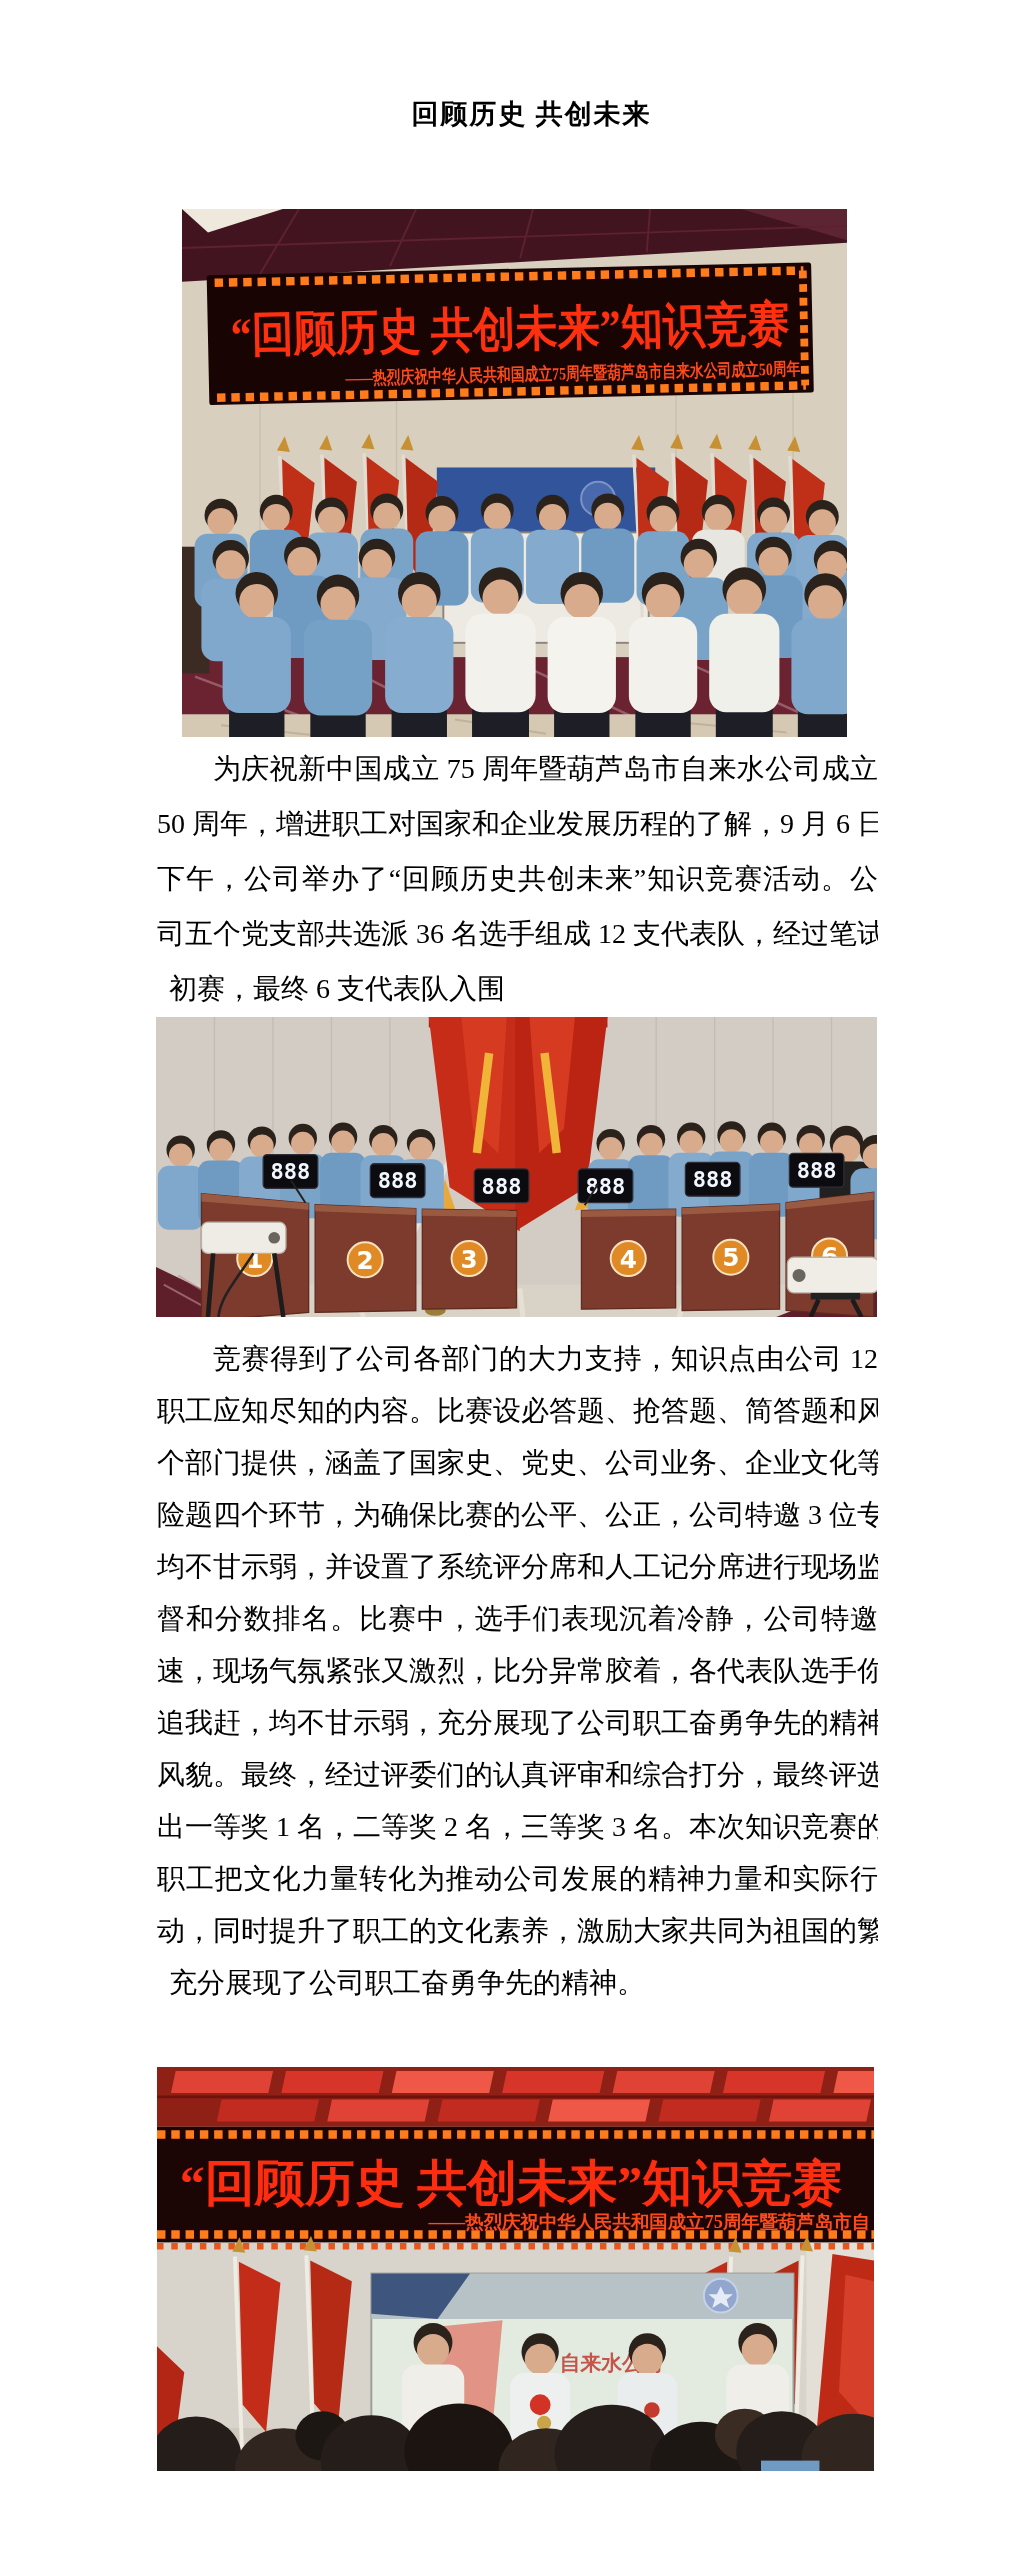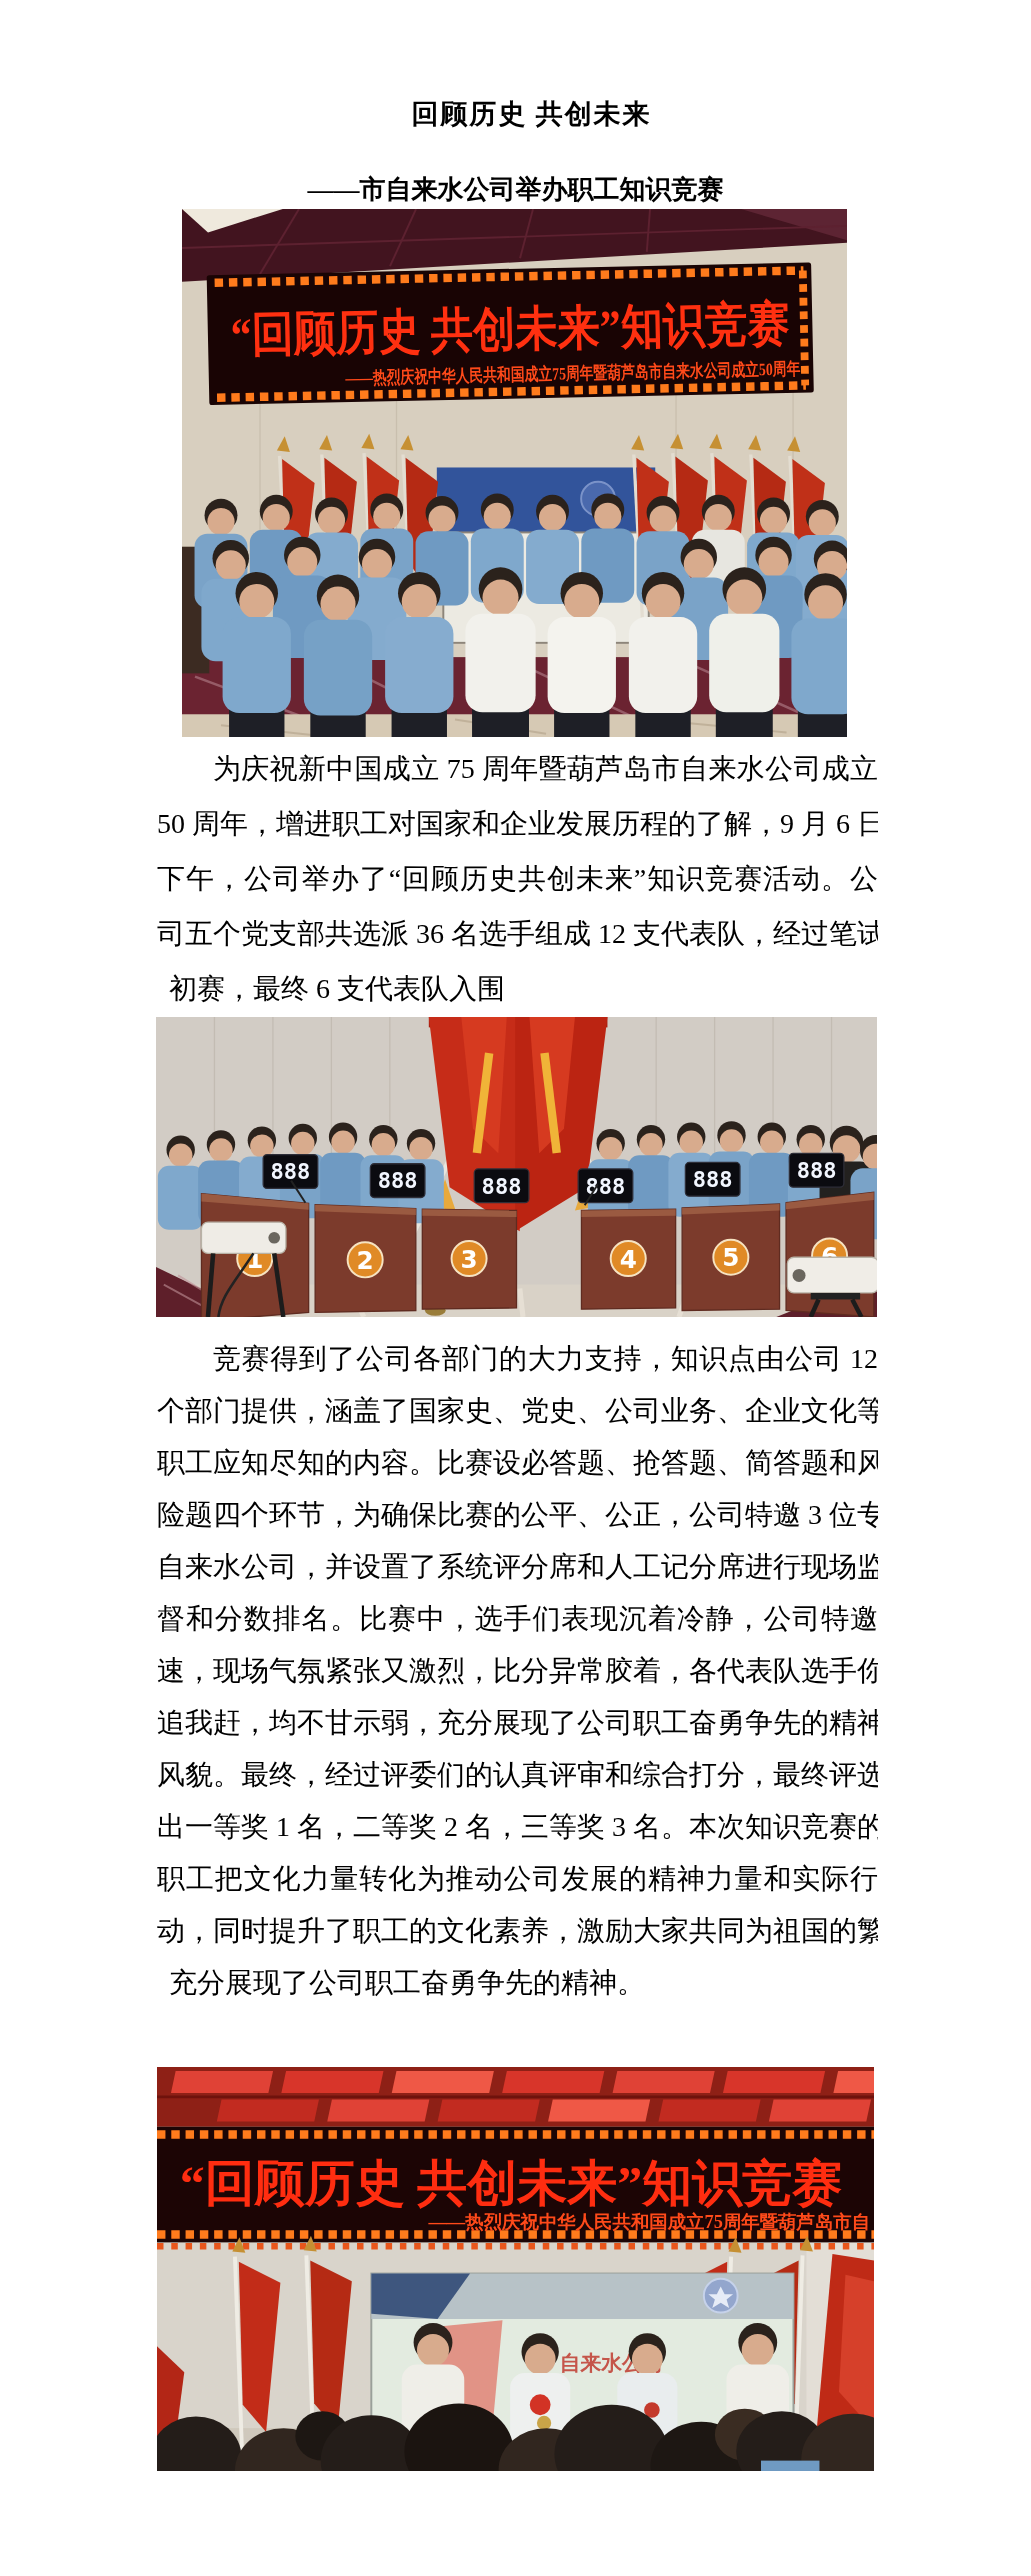--- a/index.html
+++ b/index.html
@@ -44,21 +44,20 @@
   .line.last{text-align-last:left;margin-left:12px;}
   .ledtext{font-family:"Liberation Serif","DejaVu Serif",serif; font-weight:bold;}
   .segtext{font-family:"DejaVu Sans Mono",monospace; font-weight:bold;}
 </style>
 </head>
 <body>
 
 <div class="page">
 
   <div class="title">回顾历史 共创未来</div>
-  <div class="subtitle">——市自来水公司举办职工知识竞赛</div>
 
   <figure class="photo photo1">
     <svg viewBox="0 0 1023 813" preserveAspectRatio="none">
       <defs>
         <g id="p1">
           <circle cx="0" cy="-6" r="23" fill="#2b221c"></circle>
           <circle cx="0" cy="3" r="19" fill="#d8ab8d"></circle>
           <rect x="-37" y="20" width="74" height="104" rx="18" fill="currentColor"></rect>
         </g>
         <g id="p2">
@@ -323,24 +322,24 @@
 
       <g stroke="#222" stroke-width="3">
         <line x1="208" y1="252" x2="230" y2="286"></line>
         <line x1="680" y1="258" x2="660" y2="290"></line>
       </g>
     </svg>
   </figure>
 
   <div class="para para2">
     <div class="line indent">竞赛得到了公司各部门的大力支持，知识点由公司 12</div>
+    <div class="line">职工应知尽知的内容。比赛设必答题、抢答题、简答题和风</div>
     <div class="line">个部门提供，涵盖了国家史、党史、公司业务、企业文化等</div>
-    <div class="line">职工应知尽知的内容。比赛设必答题、抢答题、简答题和风</div>
     <div class="line">险题四个环节，为确保比赛的公平、公正，公司特邀 3 位专</div>
-    <div class="line">自来水公司，并设置了系统评分席和人工记分席进行现场监</div>
+    <div class="line">均不甘示弱，并设置了系统评分席和人工记分席进行现场监</div>
     <div class="line">督和分数排名。比赛中，选手们表现沉着冷静，公司特邀</div>
     <div class="line">速，现场气氛紧张又激烈，比分异常胶着，各代表队选手你</div>
     <div class="line">追我赶，均不甘示弱，充分展现了公司职工奋勇争先的精神</div>
     <div class="line">风貌。最终，经过评委们的认真评审和综合打分，最终评选</div>
     <div class="line">出一等奖 1 名，二等奖 2 名，三等奖 3 名。本次知识竞赛的</div>
     <div class="line">职工把文化力量转化为推动公司发展的精神力量和实际行</div>
     <div class="line">动，同时提升了职工的文化素养，激励大家共同为祖国的繁</div>
     <div class="line last">充分展现了公司职工奋勇争先的精神。</div>
   </div>
 

